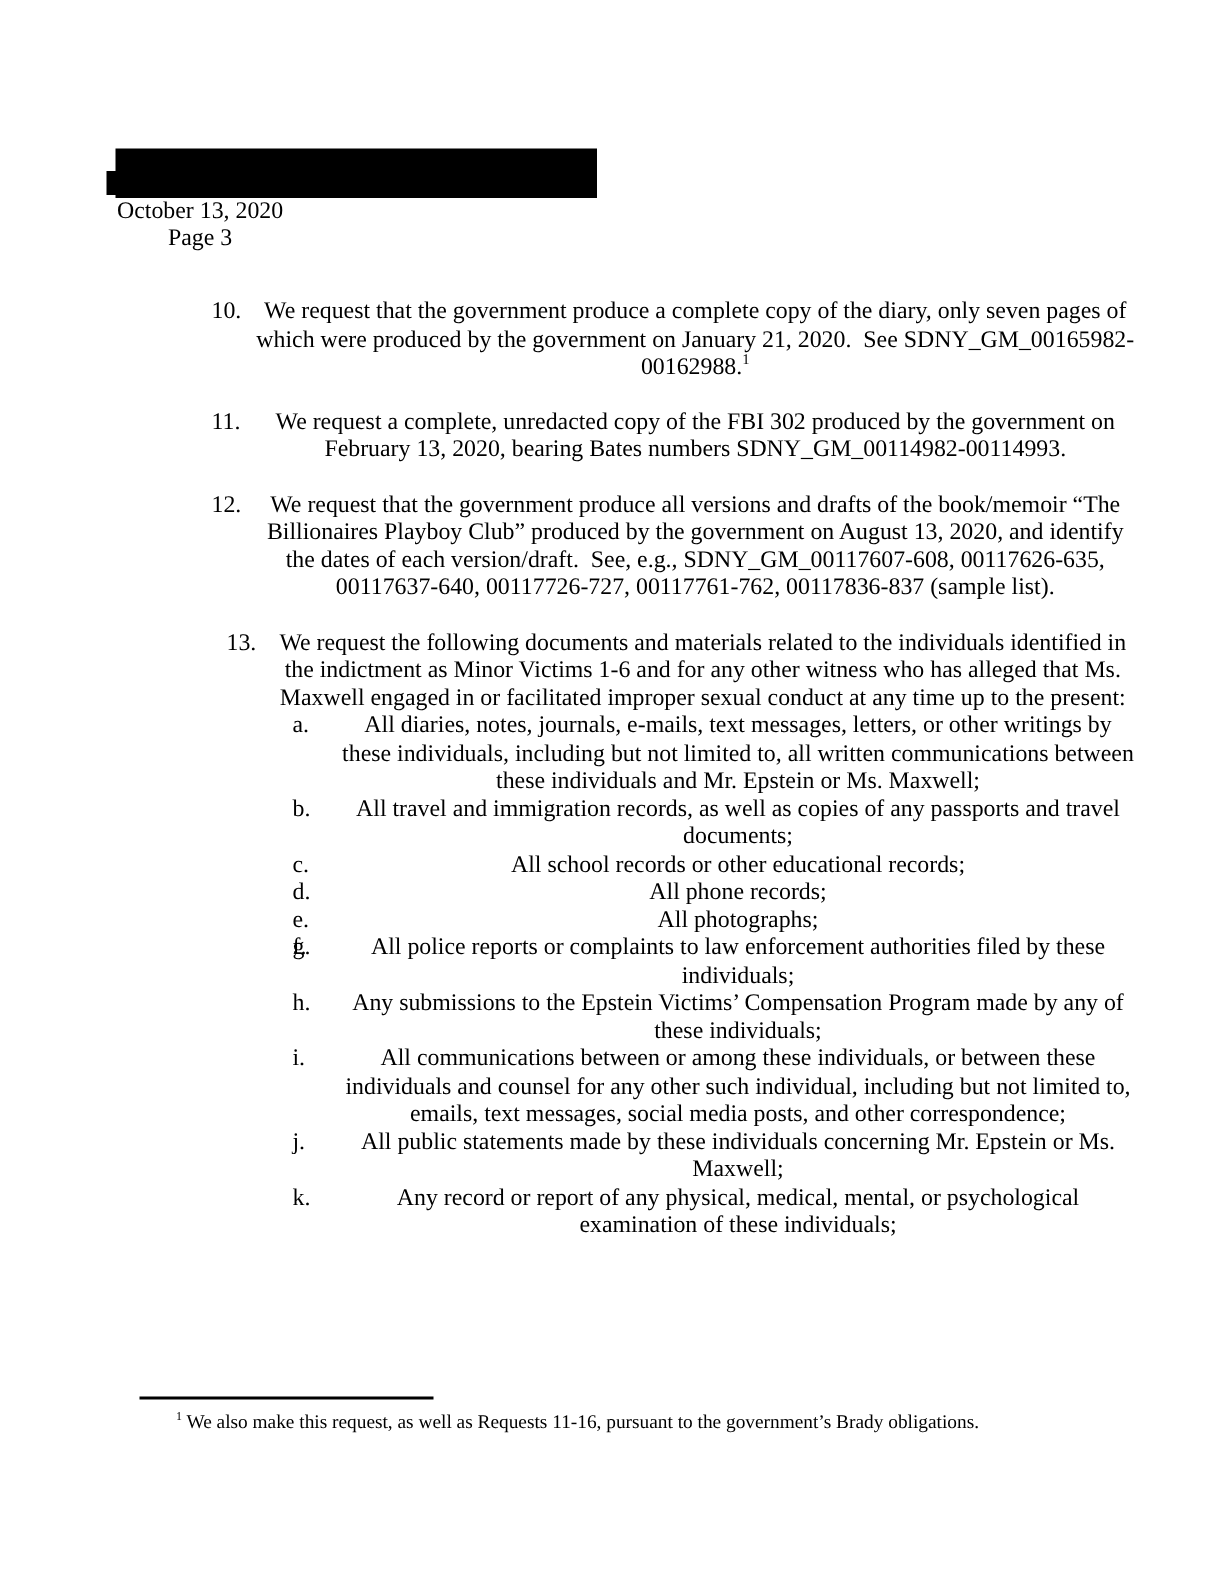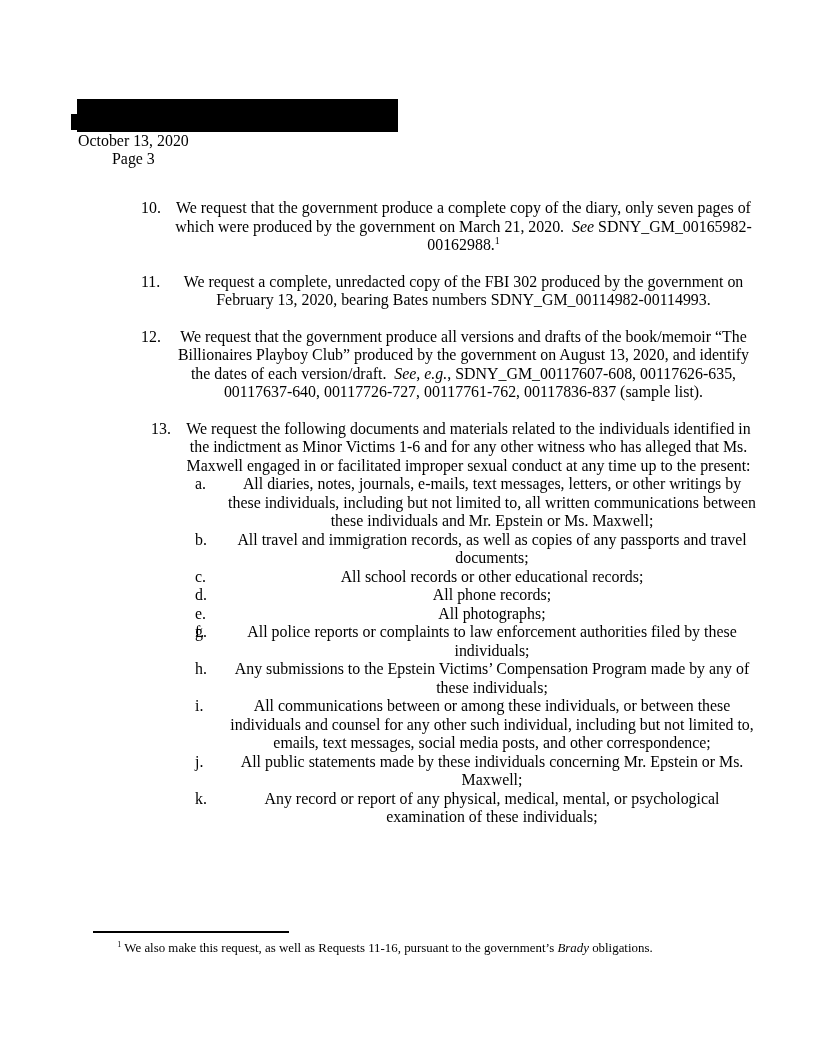--- a/index.html
+++ b/index.html
@@ -50,21 +50,21 @@
   }
   .sub {
     position: relative;
     padding-left: 47px;
   }
   .letter {
     position: absolute;
     left: 15px; top: 0;
   }
   .t { white-space: pre-wrap; }
-  .it { font-style: italic; }
+  .it { }
   sup.t {
     font-size: 0.62em;
     vertical-align: super;
     line-height: 0;
   }
   .fnrule {
     position: absolute;
     left: 93px; top: 931px;
     width: 196px; height: 0;
     border-top: 2px solid #000000;
@@ -85,21 +85,21 @@
   <div class="redaction"></div>
   <div class="redaction-nub"></div>
 
   <div class="hdr">
     <div>October 13, 2020</div>
     <div>Page 3</div>
   </div>
 
   <div class="content">
 
-    <div class="item"><span class="num t">10.</span><span class="t">We request that the government produce a complete copy of the diary, only seven pages of which were produced by the government on March 21, 2020.  </span><span class="t it">See</span><span class="t"> SDNY_GM_00165982-00162988.</span><sup class="t">1</sup></div>
+    <div class="item"><span class="num t">10.</span><span class="t">We request that the government produce a complete copy of the diary, only seven pages of which were produced by the government on January 21, 2020.  </span><span class="t it">See</span><span class="t"> SDNY_GM_00165982-00162988.</span><sup class="t">1</sup></div>
 
     <div class="item"><span class="num t">11.</span><span class="t">We request a complete, unredacted copy of the FBI 302 produced by the government on February 13, 2020, bearing Bates numbers SDNY_GM_00114982-00114993.</span></div>
 
     <div class="item"><span class="num t">12.</span><span class="t">We request that the government produce all versions and drafts of the book/memoir “The Billionaires Playboy Club” produced by the government on August 13, 2020, and identify the dates of each version/draft.  </span><span class="t it">See, e.g.</span><span class="t">, SDNY_GM_00117607-608, 00117626-635, 00117637-640, 00117726-727, 00117761-762, 00117836-837 (sample list).</span></div>
 
     <div class="item"><span class="num t">13.</span><span class="t">We request the following documents and materials related to the individuals identified in the indictment as Minor Victims 1-6 and for any other witness who has alleged that Ms. Maxwell engaged in or facilitated improper sexual conduct at any time up to the present:</span>
       <div class="sub"><span class="letter t">a.</span><span class="t">All diaries, notes, journals, e-mails, text messages, letters, or other writings by these individuals, including but not limited to, all written communications between these individuals and Mr. Epstein or Ms. Maxwell;</span></div>
       <div class="sub"><span class="letter t">b.</span><span class="t">All travel and immigration records, as well as copies of any passports and travel documents;</span></div>
       <div class="sub"><span class="letter t">c.</span><span class="t">All school records or other educational records;</span></div>
       <div class="sub"><span class="letter t">d.</span><span class="t">All phone records;</span></div>

